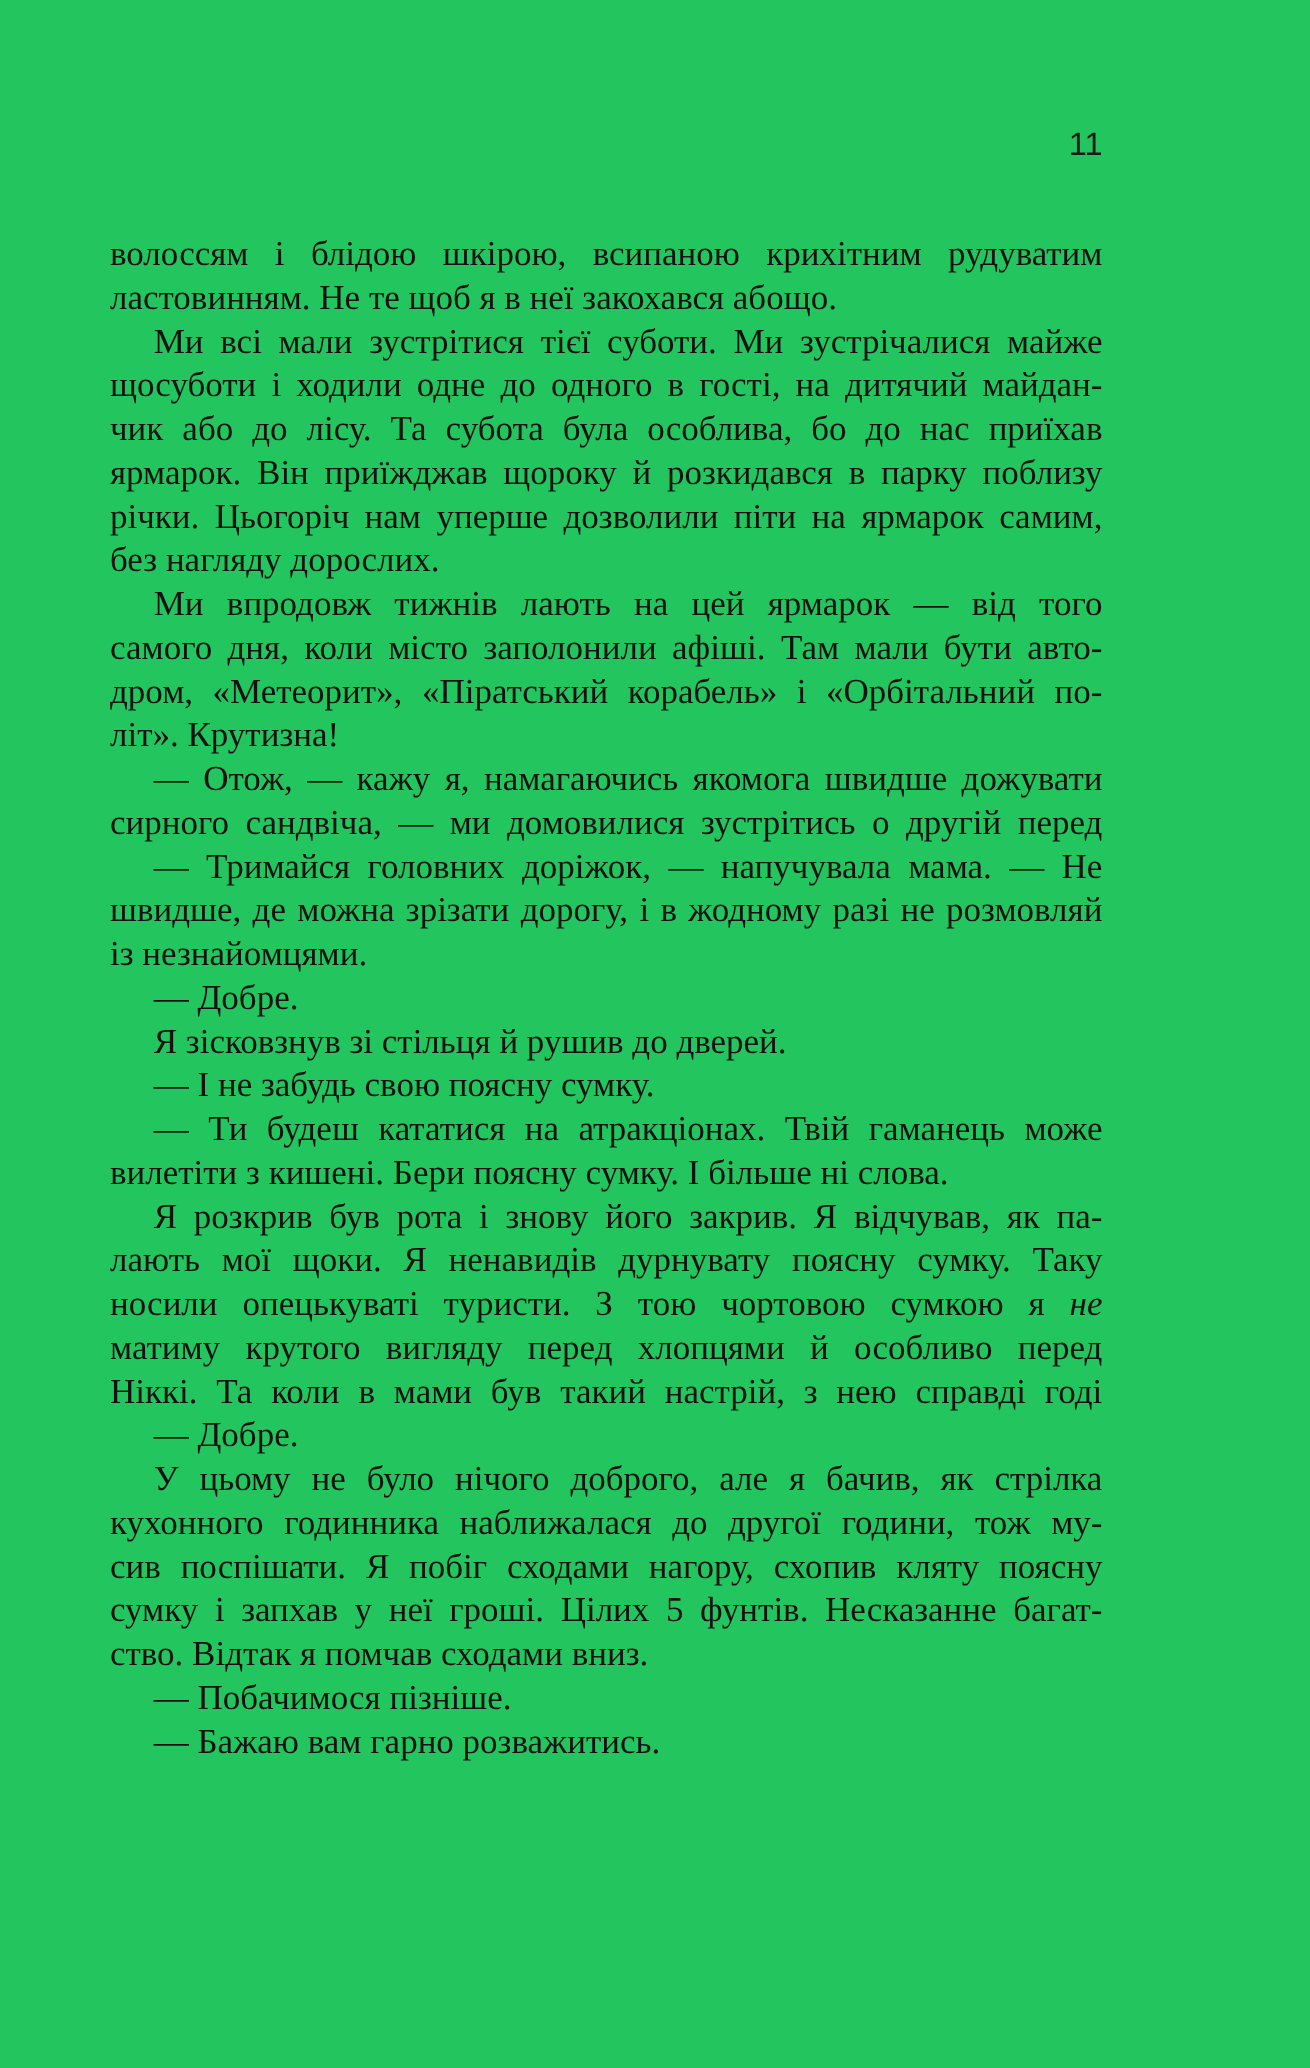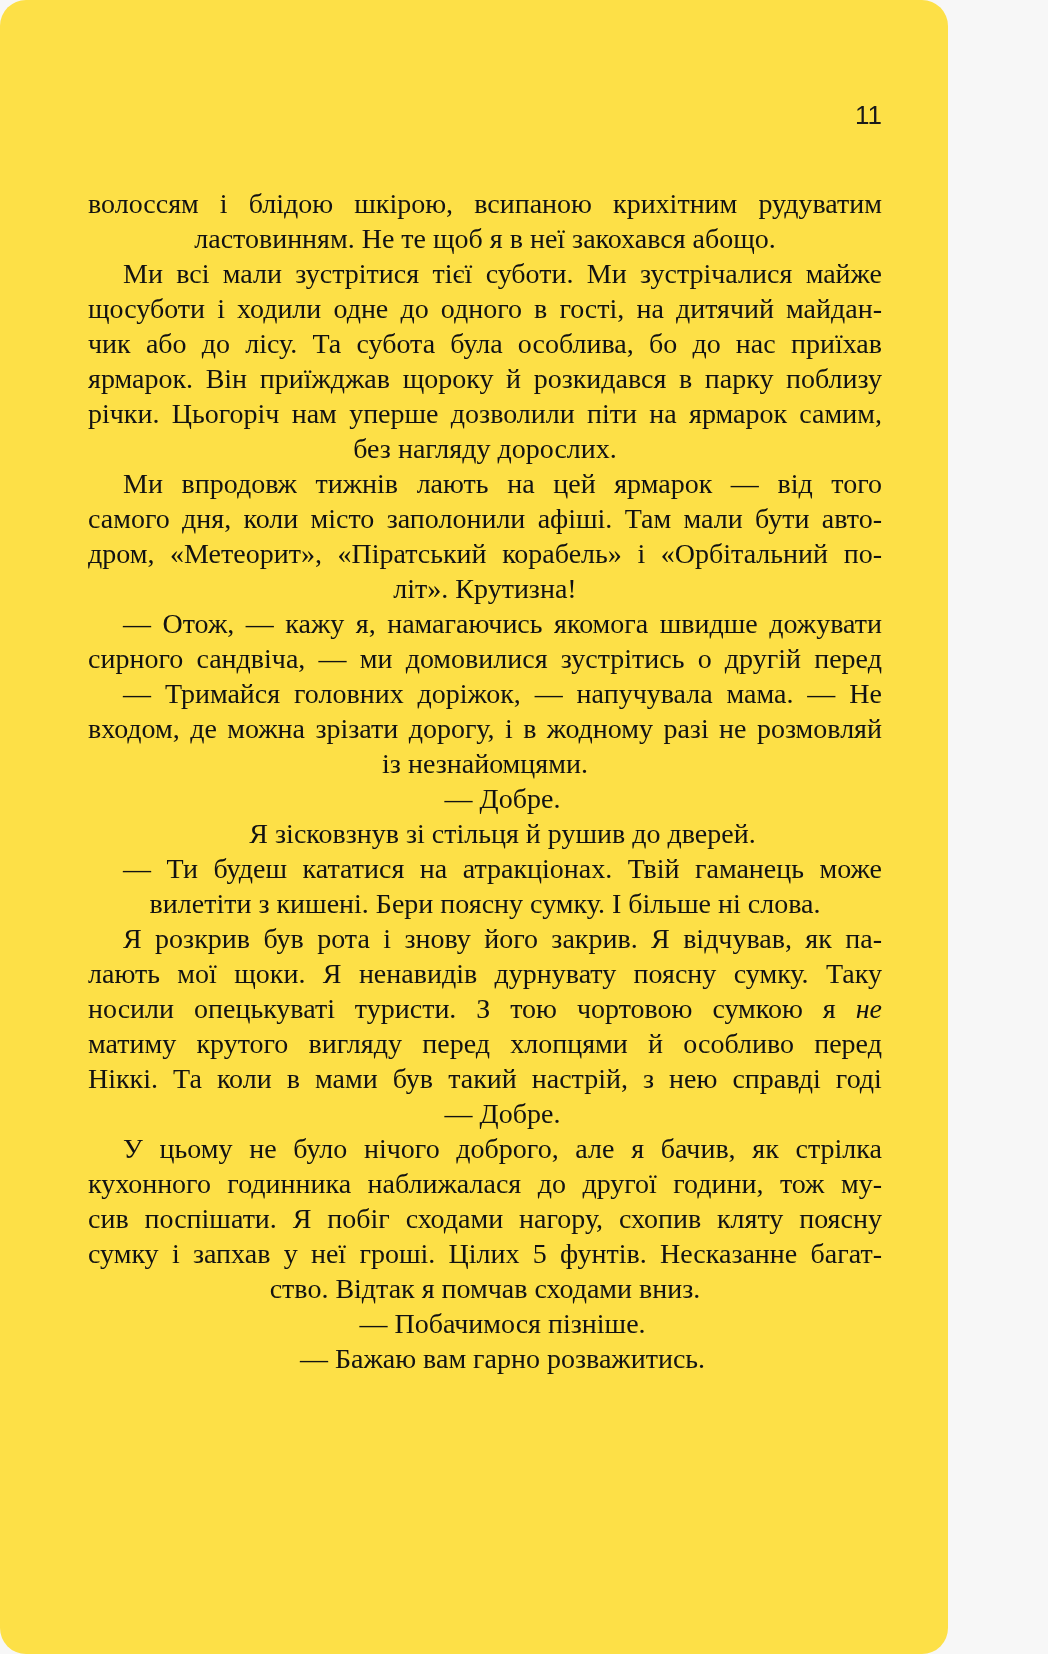--- a/index.html
+++ b/index.html
@@ -3,25 +3,24 @@
 <meta charset="utf-8">
 <style>
   html, body { margin: 0; padding: 0; }
   body {
     width: 1048px; height: 1654px;
     background: #f7f7f7;
     font-family: "Liberation Serif", serif;
   }
   .page {
     position: relative;
-    width: 948px; height: 1654px;
-    background: #fde047;
+    width: 1048px; height: 1654px;
+    background: #22c55e;
     color: #111111;
     overflow: hidden;
-    border-radius: 26px;
   }
   .page-number {
     position: absolute;
     left: 88px; top: 100px; width: 794px;
     text-align: right;
     font-family: "Liberation Sans", sans-serif;
     font-size: 26px;
     line-height: 30px;
     color: #1a1a1a;
   }
@@ -30,21 +29,20 @@
     left: 88px; top: 186px; width: 794px;
     font-size: 28px;
     color: #121212;
   }
   .para { margin: 0; padding: 0; }
   .line {
     height: 35px;
     line-height: 35px;
     white-space: nowrap;
     overflow: visible;
-    text-align: center;
   }
   .line.just {
     display: flex;
     justify-content: space-between;
   }
   .line.ind { padding-left: 35px; }
   .w { flex: 0 0 auto; }
   .it { font-style: italic; }
 </style>
 </head>
@@ -194,39 +192,42 @@
           <span class="w">Тримайся</span>
           <span class="w">головних</span>
           <span class="w">доріжок,</span>
           <span class="w">—</span>
           <span class="w">напучувала</span>
           <span class="w">мама.</span>
           <span class="w">—</span>
           <span class="w">Не</span>
         </div>
         <div class="line just">
-          <span class="w">входом,</span>
+          <span class="w">швидше,</span>
           <span class="w">де</span>
           <span class="w">можна</span>
           <span class="w">зрізати</span>
           <span class="w">дорогу,</span>
           <span class="w">і</span>
           <span class="w">в</span>
           <span class="w">жодному</span>
           <span class="w">разі</span>
           <span class="w">не</span>
           <span class="w">розмовляй</span>
         </div>
         <div class="line"><span>із незнайомцями.</span></div>
       </div>
       <div class="para">
         <div class="line ind"><span>— Добре.</span></div>
       </div>
       <div class="para">
         <div class="line ind"><span>Я зісковзнув зі стільця й рушив до дверей.</span></div>
+      </div>
+      <div class="para">
+        <div class="line ind"><span>— І не забудь свою поясну сумку.</span></div>
       </div>
       <div class="para">
         <div class="line just ind">
           <span class="w">—</span>
           <span class="w">Ти</span>
           <span class="w">будеш</span>
           <span class="w">кататися</span>
           <span class="w">на</span>
           <span class="w">атракціонах.</span>
           <span class="w">Твій</span>

